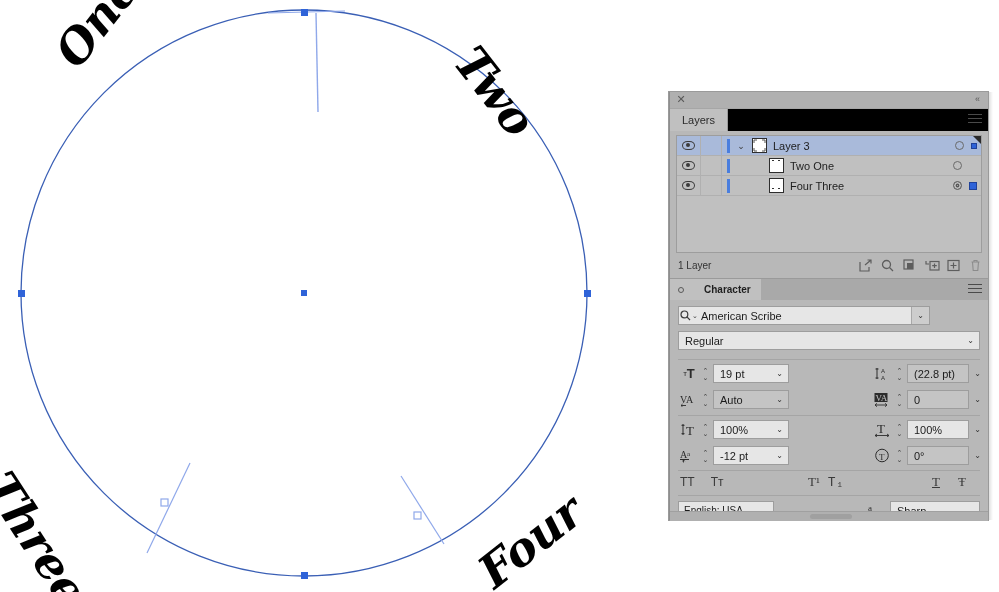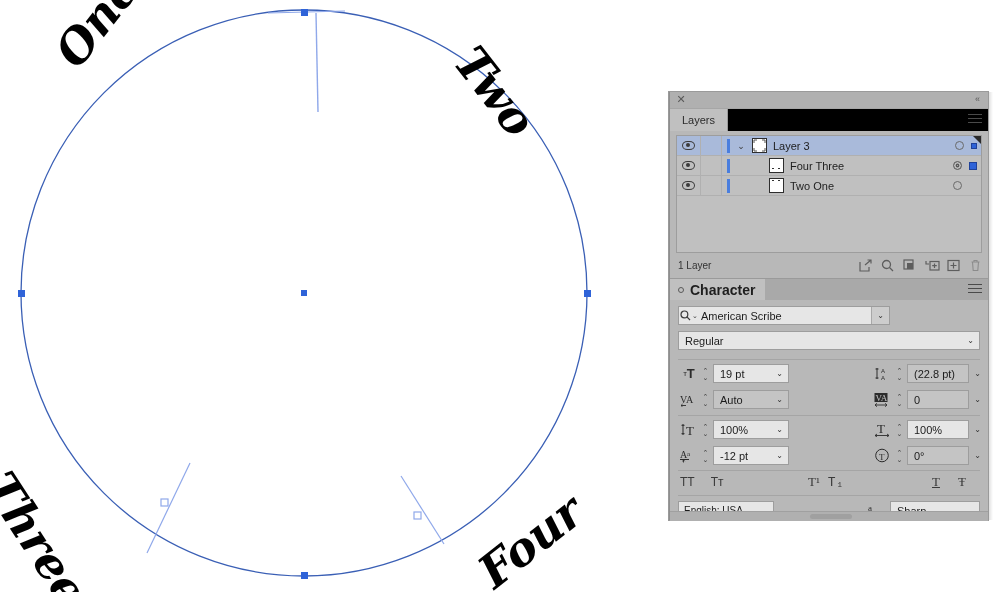--- a/index.html
+++ b/index.html
@@ -208,22 +208,22 @@
     border-top: 1px solid #9a9a9a;
   }
   .char-tabstrip {
     height: 21px;
     background: #a9a9a9;
     display: flex; align-items: stretch;
     position: relative;
   }
   .char-tab {
     padding: 0 10px 0 8px;
-    display: flex; align-items: center; gap: 6px;
-    font-size: 14px; font-weight: bold; color: #1f1f1f;
+    display: flex; align-items: center; gap: 20px;
+    font-size: 10px; font-weight: bold; color: #1f1f1f;
     background: #c0c0c0;
     cursor: pointer;
   }
   .dot-ring {
     width: 6px; height: 6px; border-radius: 50%;
     border: 1px solid #5a5a5a; box-sizing: border-box;
   }
 
   .field {
     background: #e6e6e6;
@@ -366,45 +366,45 @@
       </div>
 
       <div class="layer-row">
         <div class="cell-eye">
           <div class="eye"></div>
         </div>
         <div class="cell-lock"></div>
         <div class="colorbar"></div>
         <div class="thumb indent">
           <svg width="13" height="13" viewBox="0 0 13 13" style="position:absolute;left:0;top:0">
+            <path d="M2 1 q1 2 2 0 M8 1 q1 2 2 0" fill="none" stroke="#333" stroke-width="1"></path>
+          </svg>
+        </div>
+        <div class="layer-name">Two One</div>
+        <div class="row-right">
+          <div class="target-circle"></div>
+          <div class="sel-square none"></div>
+        </div>
+      </div>
+
+      <div class="layer-row">
+        <div class="cell-eye">
+          <div class="eye"></div>
+        </div>
+        <div class="cell-lock"></div>
+        <div class="colorbar"></div>
+        <div class="thumb indent">
+          <svg width="13" height="13" viewBox="0 0 13 13" style="position:absolute;left:0;top:0">
             <path d="M2 9 q1 2 2 0 M8 9 q1 2 2 0" fill="none" stroke="#333" stroke-width="1"></path>
           </svg>
         </div>
         <div class="layer-name">Four Three</div>
         <div class="row-right">
           <div class="target-circle targeted"></div>
           <div class="sel-square"></div>
-        </div>
-      </div>
-
-      <div class="layer-row">
-        <div class="cell-eye">
-          <div class="eye"></div>
-        </div>
-        <div class="cell-lock"></div>
-        <div class="colorbar"></div>
-        <div class="thumb indent">
-          <svg width="13" height="13" viewBox="0 0 13 13" style="position:absolute;left:0;top:0">
-            <path d="M2 1 q1 2 2 0 M8 1 q1 2 2 0" fill="none" stroke="#333" stroke-width="1"></path>
-          </svg>
-        </div>
-        <div class="layer-name">Two One</div>
-        <div class="row-right">
-          <div class="target-circle"></div>
-          <div class="sel-square none"></div>
         </div>
       </div>
     </div>
 
     <div class="layers-footer">
       <div class="count">1 Layer</div>
       <div class="footer-icons">
         <div class="ficon">
           <svg width="13" height="13" viewBox="0 0 13 13">
             <path d="M1 3 L1 12 L10 12 L10 8" fill="none" stroke="#4a4a4a" stroke-width="1.2"></path>
@@ -451,21 +451,21 @@
           <span class="dot-ring"></span>
           <span>Character</span>
         </div>
         <div class="panel-menu">
           <i></i>
             <i></i>
             <i></i>
         </div>
       </div>
 
-      <div class="field" style="position:absolute; left:8px; top:27px; width:212px;">
+      <div class="field" style="position:absolute; left:8px; top:27px; width:252px;">
         <div class="font-search-ic">
           <svg width="11" height="11" viewBox="0 0 11 11">
             <circle cx="4.4" cy="4.4" r="3.4" fill="none" stroke="#3a3a3a" stroke-width="1.2"></circle>
             <line x1="6.9" y1="6.9" x2="10" y2="10" stroke="#3a3a3a" stroke-width="1.2"></line>
           </svg>
           <span style="font-size:7px;color:#3a3a3a">⌄</span>
         </div>
         <div class="txt" style="padding-left:2px">American Scribe</div>
         <div class="caret">⌄</div>
       </div>

